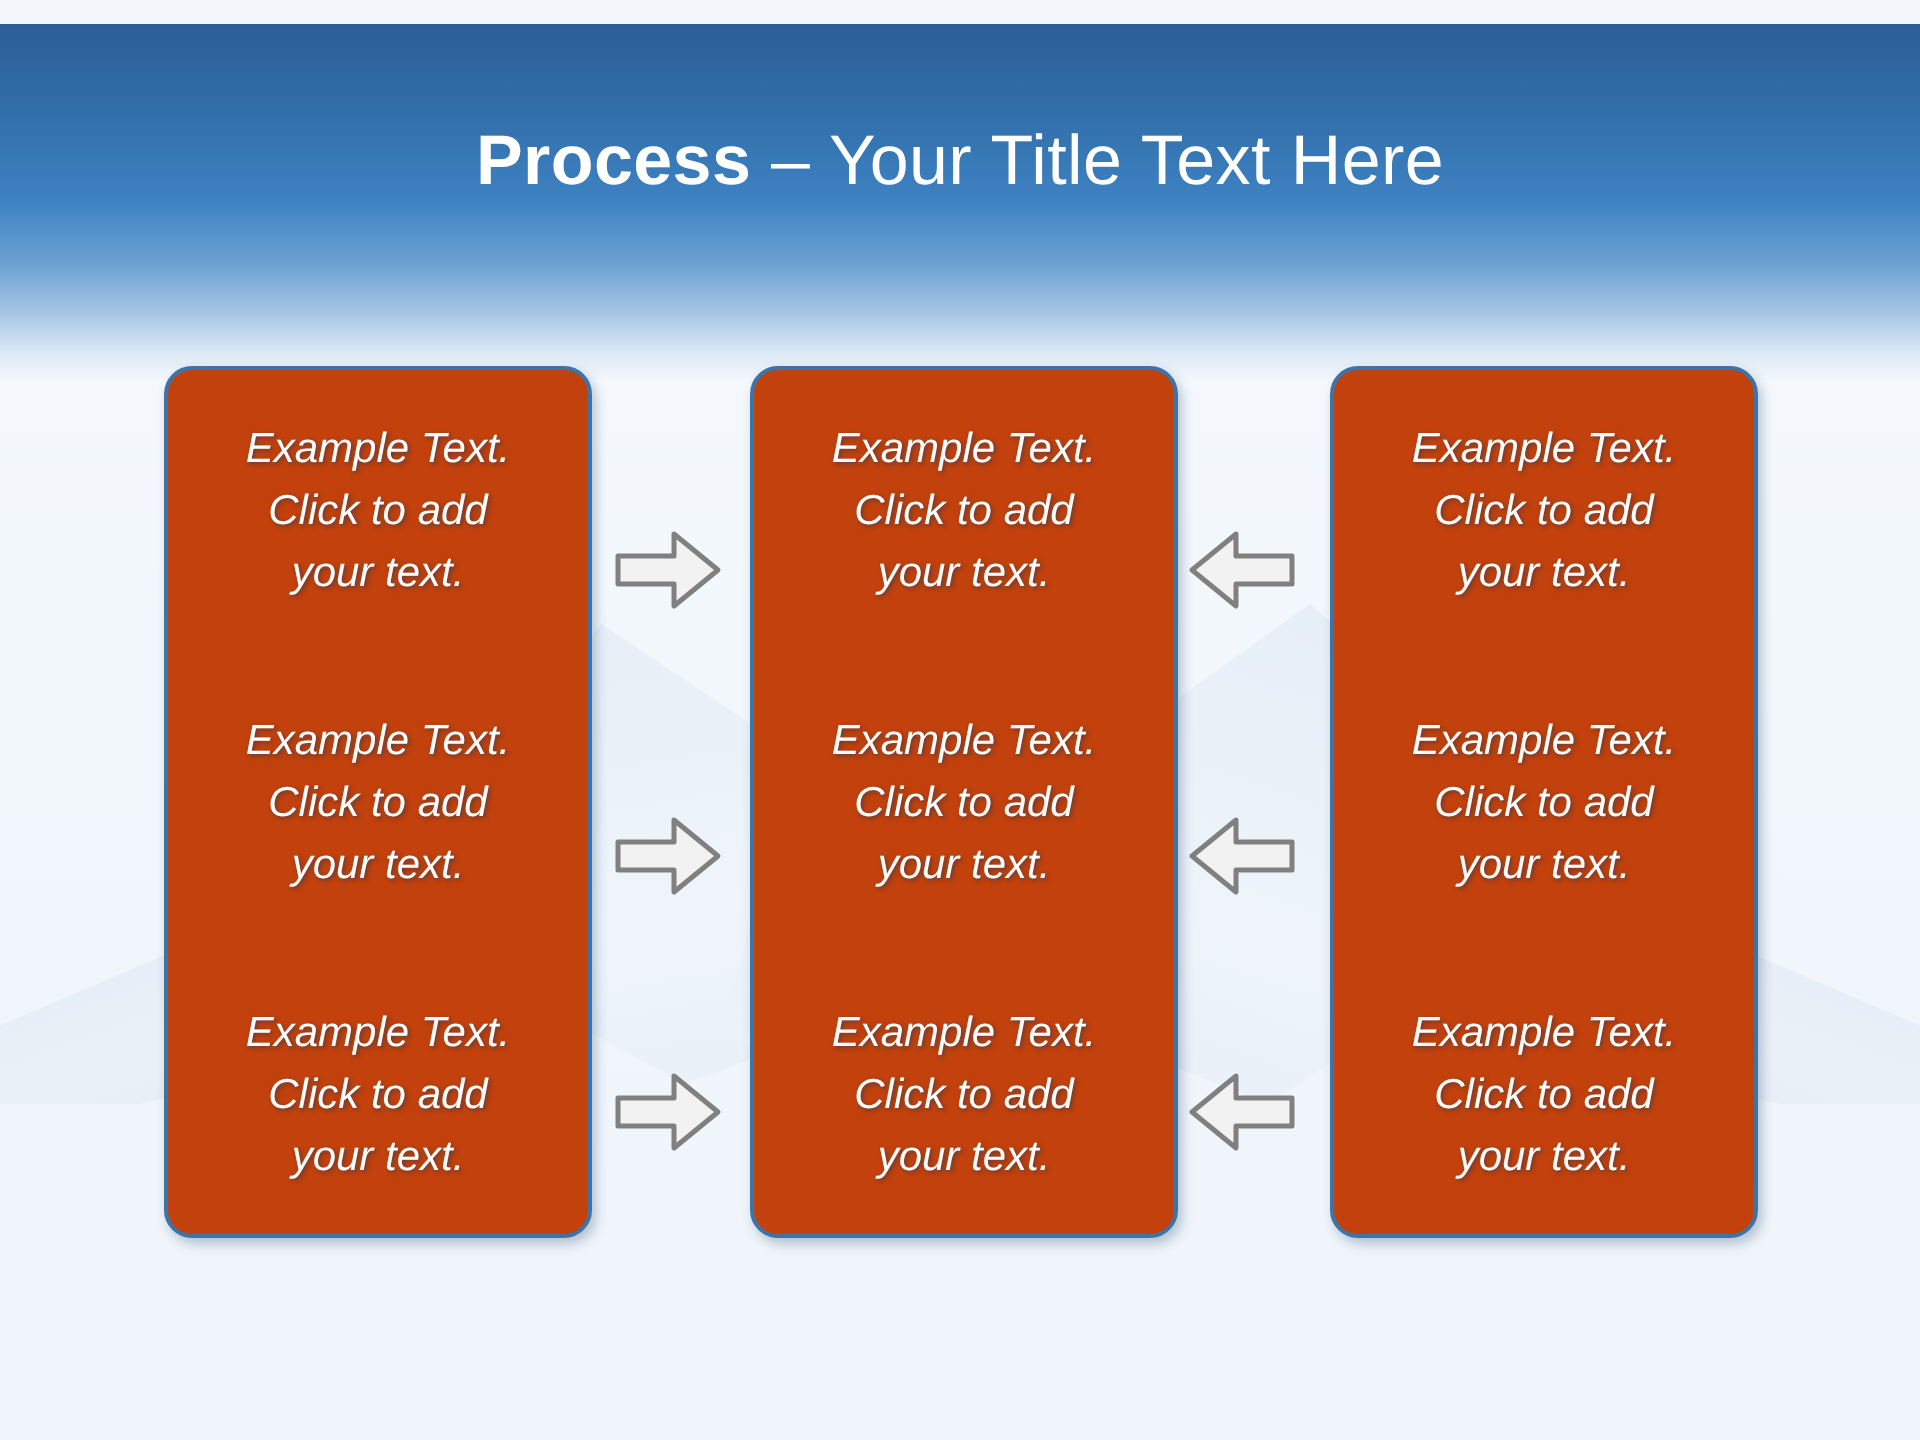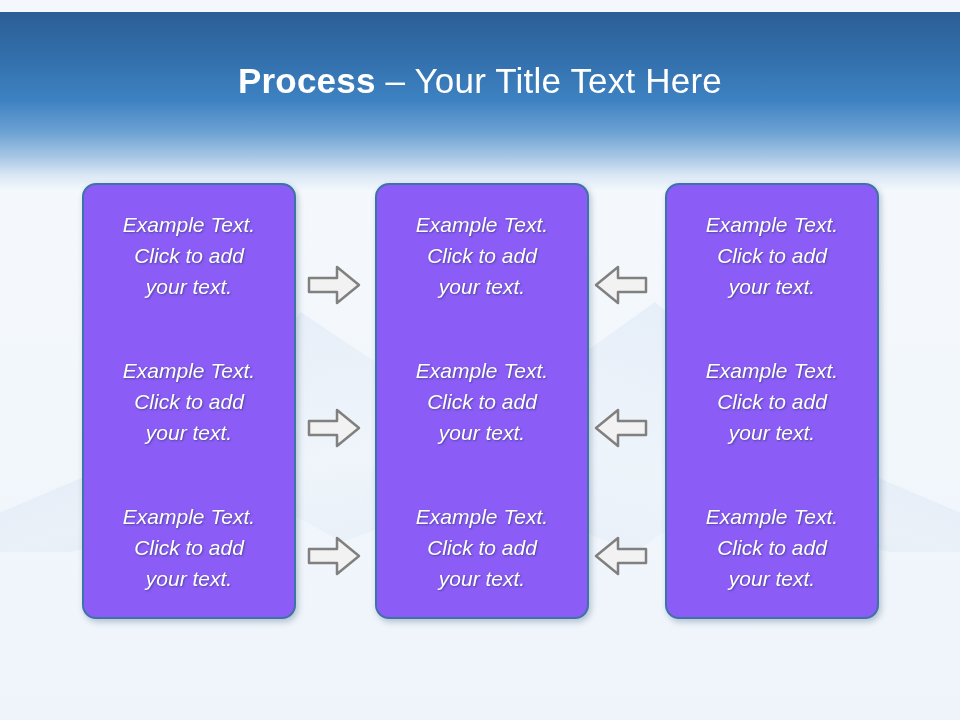--- a/index.html
+++ b/index.html
@@ -132,21 +132,21 @@
     top: 171px;
     width: 960px;
     height: 436px;
   }
 
   .column {
     position: absolute;
     top: 0;
     width: 214px;
     height: 436px;
-    background: #8b5cf6;
+    background: #c2410c;
     border: 2px solid #3d74a8;
     border-radius: 14px;
     box-shadow: 2px 3px 6px rgba(40, 70, 105, 0.30);
     box-sizing: border-box;
     display: flex;
     flex-direction: column;
     justify-content: space-around;
     align-items: center;
     padding: 14px 10px;
     gap: 34px;

